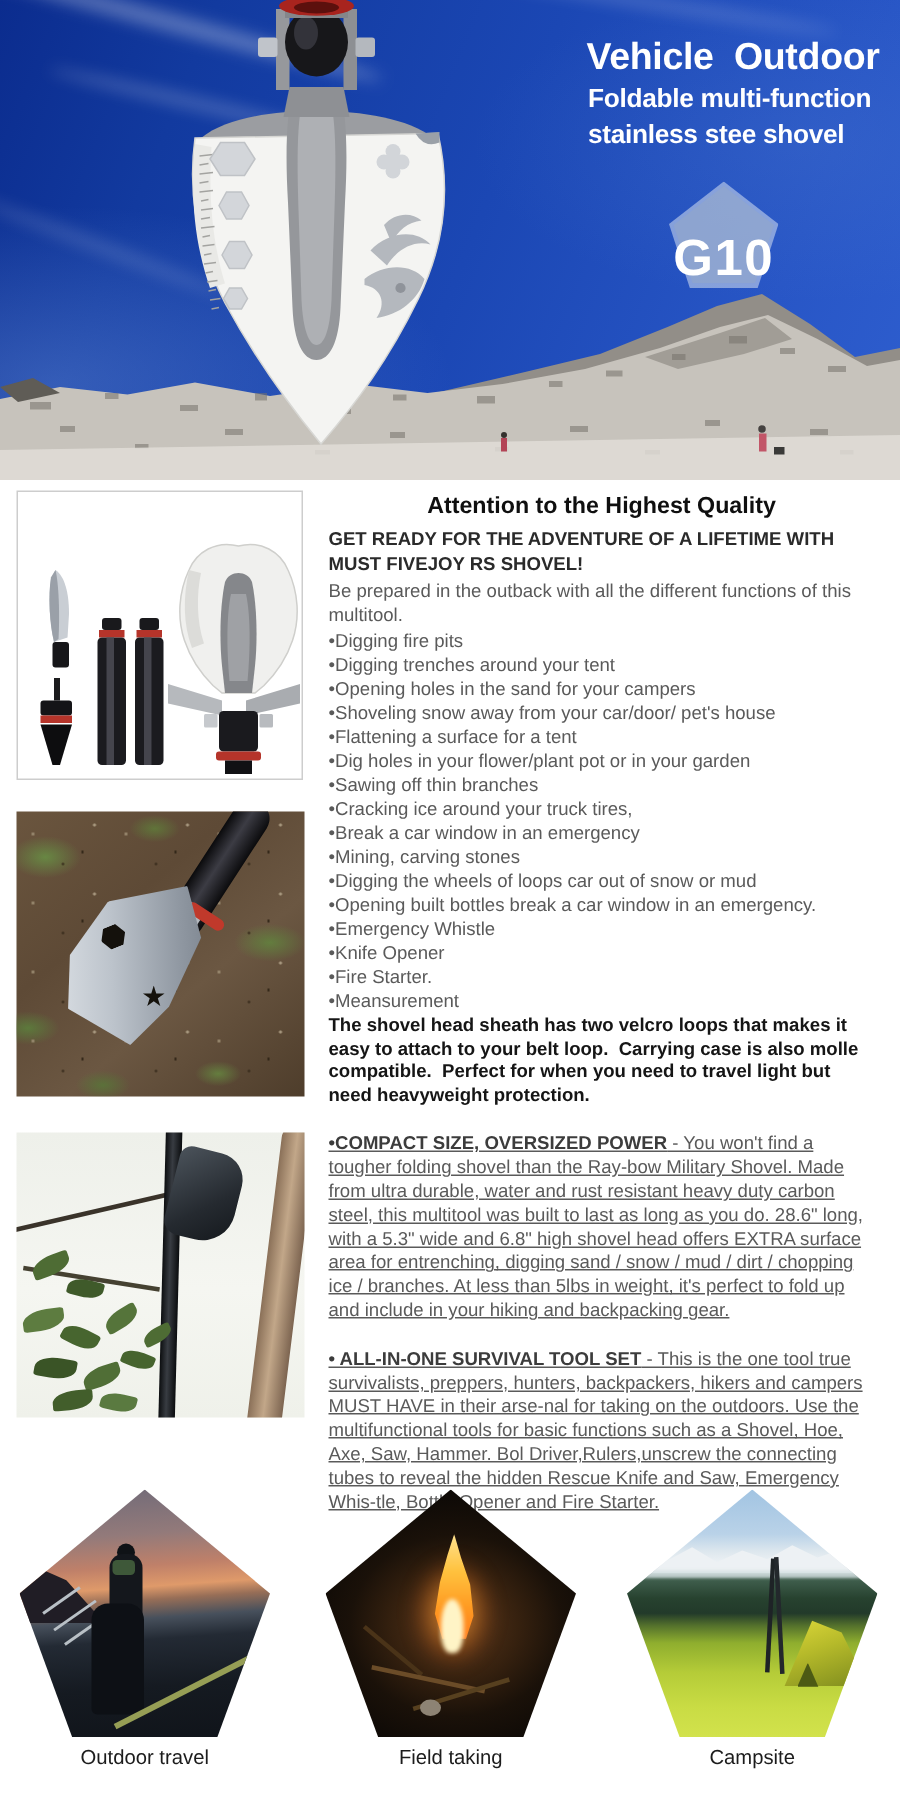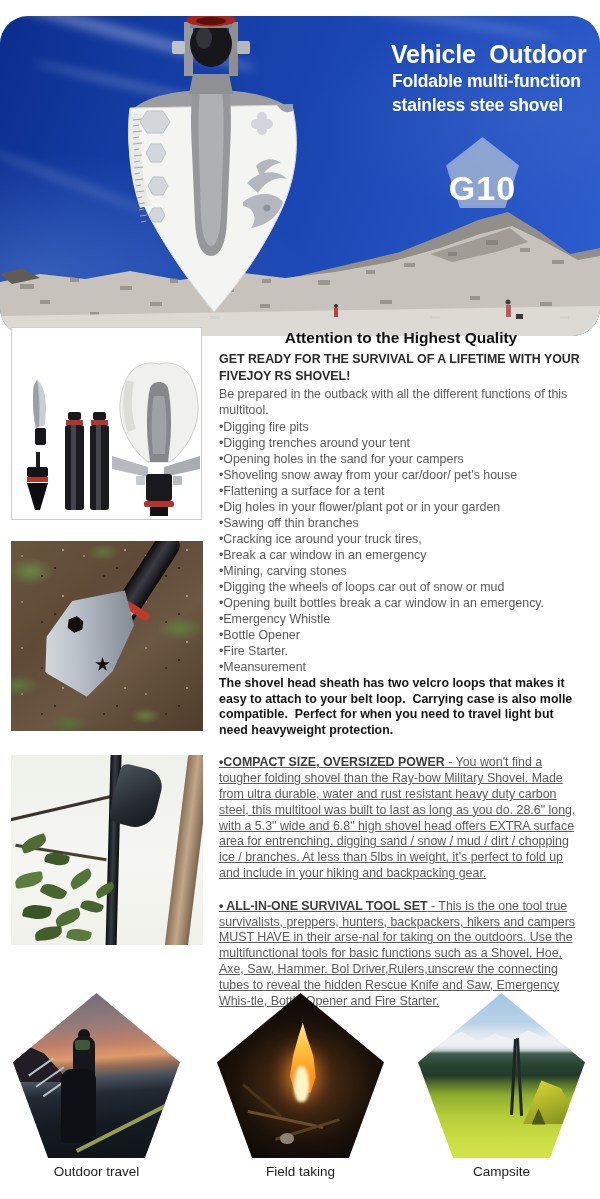--- a/index.html
+++ b/index.html
@@ -1,24 +1,24 @@
 <!DOCTYPE html>
 <html><head>
 <meta charset="utf-8">
 <style>
   html,body{margin:0;padding:0;background:#fff;}
   .page{position:relative;width:600px;height:1199px;background:#fff;overflow:hidden;
         font-family:"Liberation Sans",sans-serif;}
 
   
-  .hero{position:absolute;left:0;top:16px;width:600px;height:320px;overflow:hidden;
+  .hero{position:absolute;left:0;top:0;width:600px;height:320px;overflow:hidden;
     background:
       radial-gradient(380px 170px at 6% 80%, rgba(110,150,225,.38), transparent 70%),
       radial-gradient(300px 140px at 90% 30%, rgba(70,115,205,.30), transparent 75%),
-      linear-gradient(112deg,#0b2c8e 0%,#123a9f 20%,#1b47b4 52%,#2856c6 82%,#2e5ecf 100%); border-radius: 28px;}
+      linear-gradient(112deg,#0b2c8e 0%,#123a9f 20%,#1b47b4 52%,#2856c6 82%,#2e5ecf 100%);}
   .cloud{position:absolute;background:rgba(255,255,255,.30);border-radius:50%;filter:blur(5px);}
   .c1{left:-40px;top:8px;width:300px;height:12px;transform:rotate(15deg);}
   .c2{left:30px;top:66px;width:210px;height:8px;transform:rotate(13deg);opacity:.7;}
   .c3{left:290px;top:-4px;width:270px;height:9px;transform:rotate(9deg);opacity:.55;}
   .c4{left:-30px;top:160px;width:190px;height:8px;transform:rotate(21deg);opacity:.5;}
   .hero-title{position:absolute;left:391px;top:24px;color:#fff;font-size:25px;font-weight:bold;
     white-space:pre;letter-spacing:-.2px;}
   .hero-sub{position:absolute;left:392px;color:#fff;font-size:17.5px;font-weight:bold;letter-spacing:-.2px;}
   .hs1{top:55px}.hs2{top:79px}
   .badge{position:absolute;left:446px;top:121px;width:73px;height:71px;}
@@ -323,37 +323,37 @@
     <div class="leaf" style="left:12px;top:150px;width:28px;height:14px;background:#3a5426;transform:rotate(10deg)"></div>
     <div class="leaf" style="left:44px;top:156px;width:26px;height:13px;background:#506e36;transform:rotate(-18deg)"></div>
     <div class="leaf" style="left:70px;top:146px;width:22px;height:11px;background:#46642e;transform:rotate(22deg)"></div>
     <div class="leaf" style="left:24px;top:172px;width:27px;height:13px;background:#425e2b;transform:rotate(-5deg)"></div>
     <div class="leaf" style="left:56px;top:174px;width:24px;height:12px;background:#5a7a40;transform:rotate(14deg)"></div>
     <div class="leaf" style="left:84px;top:130px;width:20px;height:10px;background:#4e6c34;transform:rotate(-26deg)"></div>
   </div>
 
   <div class="textcol">
     <div class="heading">Attention to the Highest Quality</div>
-    <div class="intro-bold">GET READY FOR THE SURVIVAL OF A LIFETIME WITH YOUR FIVEJOY RS SHOVEL!</div>
+    <div class="intro-bold">GET READY FOR THE ADVENTURE OF A LIFETIME WITH MUST FIVEJOY RS SHOVEL!</div>
     <div class="intro">Be prepared in the outback with all the different functions of this multitool.</div>
     <div class="bullets">
       <div>•Digging fire pits</div>
       <div>•Digging trenches around your tent</div>
       <div>•Opening holes in the sand for your campers</div>
       <div>•Shoveling snow away from your car/door/ pet's house</div>
       <div>•Flattening a surface for a tent</div>
       <div>•Dig holes in your flower/plant pot or in your garden</div>
       <div>•Sawing off thin branches</div>
       <div>•Cracking ice around your truck tires,</div>
       <div>•Break a car window in an emergency</div>
       <div>•Mining, carving stones</div>
       <div>•Digging the wheels of loops car out of snow or mud</div>
       <div>•Opening built bottles break a car window in an emergency.</div>
       <div>•Emergency Whistle</div>
-      <div>•Bottle Opener</div>
+      <div>•Knife Opener</div>
       <div>•Fire Starter.</div>
       <div>•Meansurement</div>
     </div>
     <div class="velcro">The shovel head sheath has two velcro loops that makes it easy to attach to your belt loop.  Carrying case is also molle compatible.  Perfect for when you need to travel light but need heavyweight protection.</div>
     <div class="para"><span class="ptitle">•COMPACT SIZE, OVERSIZED POWER</span><span> - You won't find a tougher folding shovel than the Ray-bow Military Shovel. Made from ultra durable, water and rust resistant heavy duty carbon steel, this multitool was built to last as long as you do. 28.6" long, with a 5.3" wide and 6.8" high shovel head offers EXTRA surface area for entrenching, digging sand / snow / mud / dirt / chopping ice / branches. At less than 5lbs in weight, it's perfect to fold up and include in your hiking and backpacking gear.</span></div>
     <div class="para"><span class="ptitle">• ALL-IN-ONE SURVIVAL TOOL SET</span><span> - This is the one tool true survivalists, preppers, hunters, backpackers, hikers and campers MUST HAVE in their arse-nal for taking on the outdoors. Use the multifunctional tools for basic functions such as a Shovel, Hoe, Axe, Saw, Hammer. Bol Driver,Rulers,unscrew the connecting tubes to reveal the hidden Rescue Knife and Saw, Emergency Whis-tle, Bottle Opener and Fire Starter.</span></div>
   </div>
 
   <div class="gitem g1">
     <div class="pent p1">

